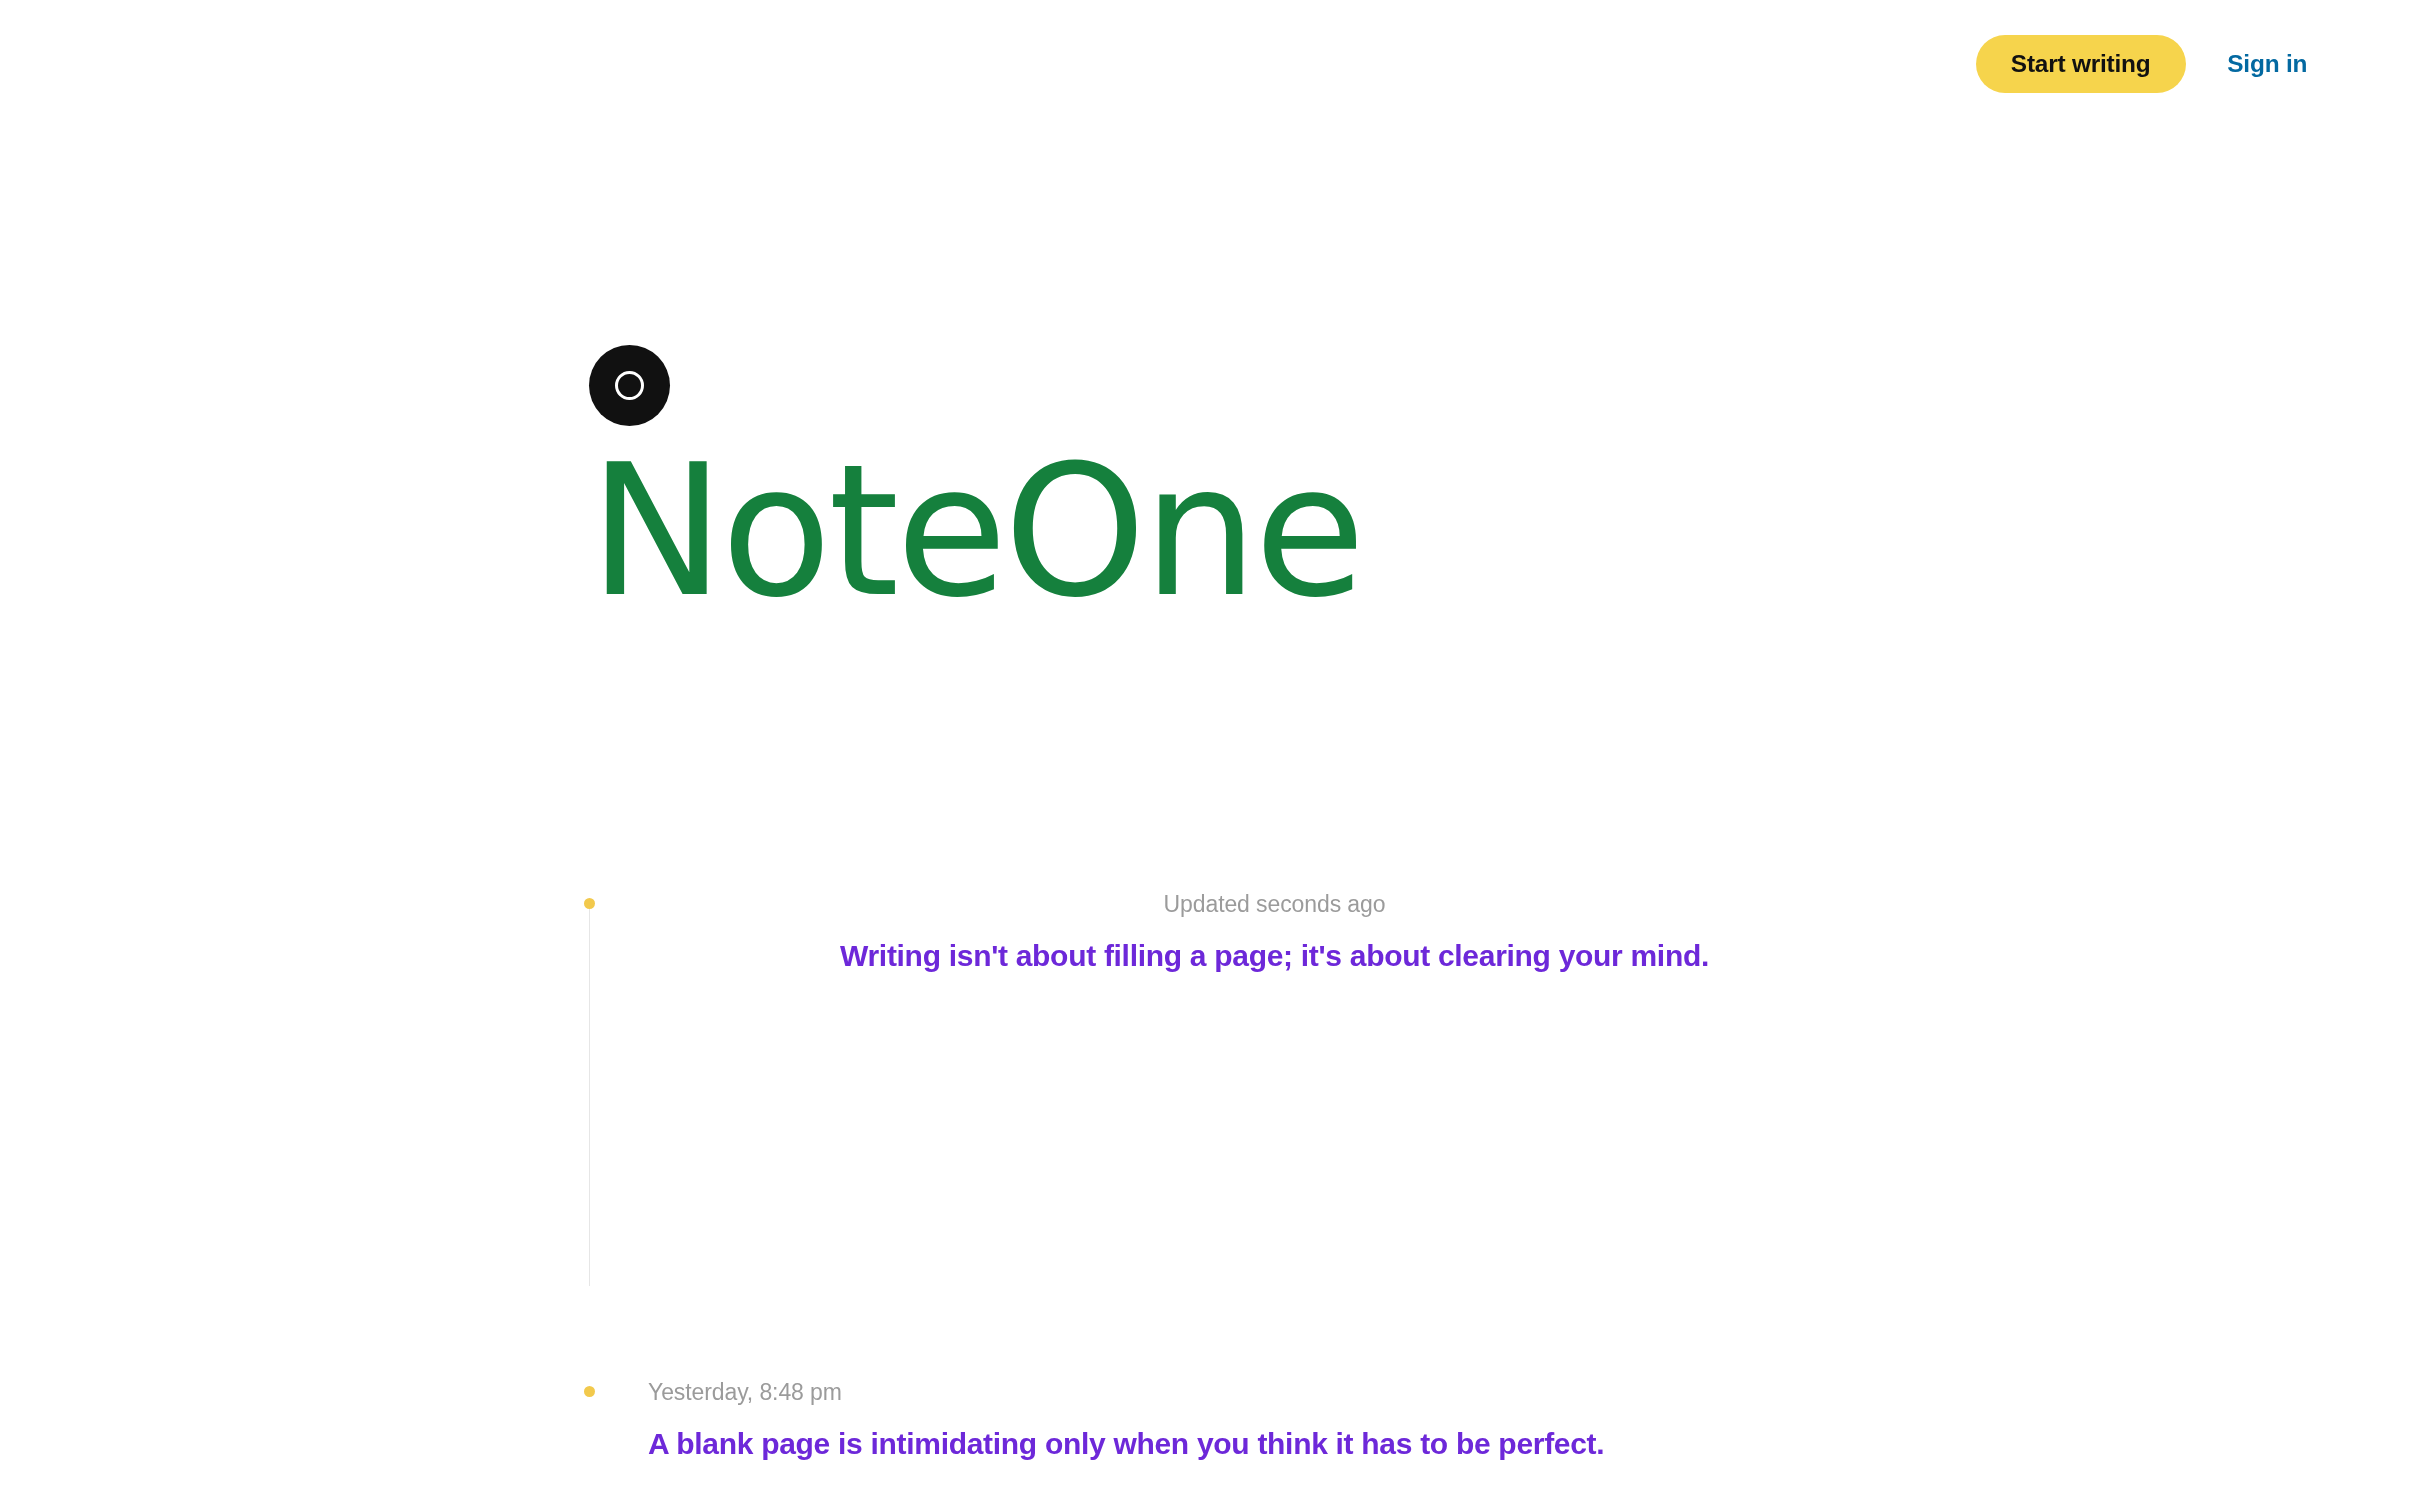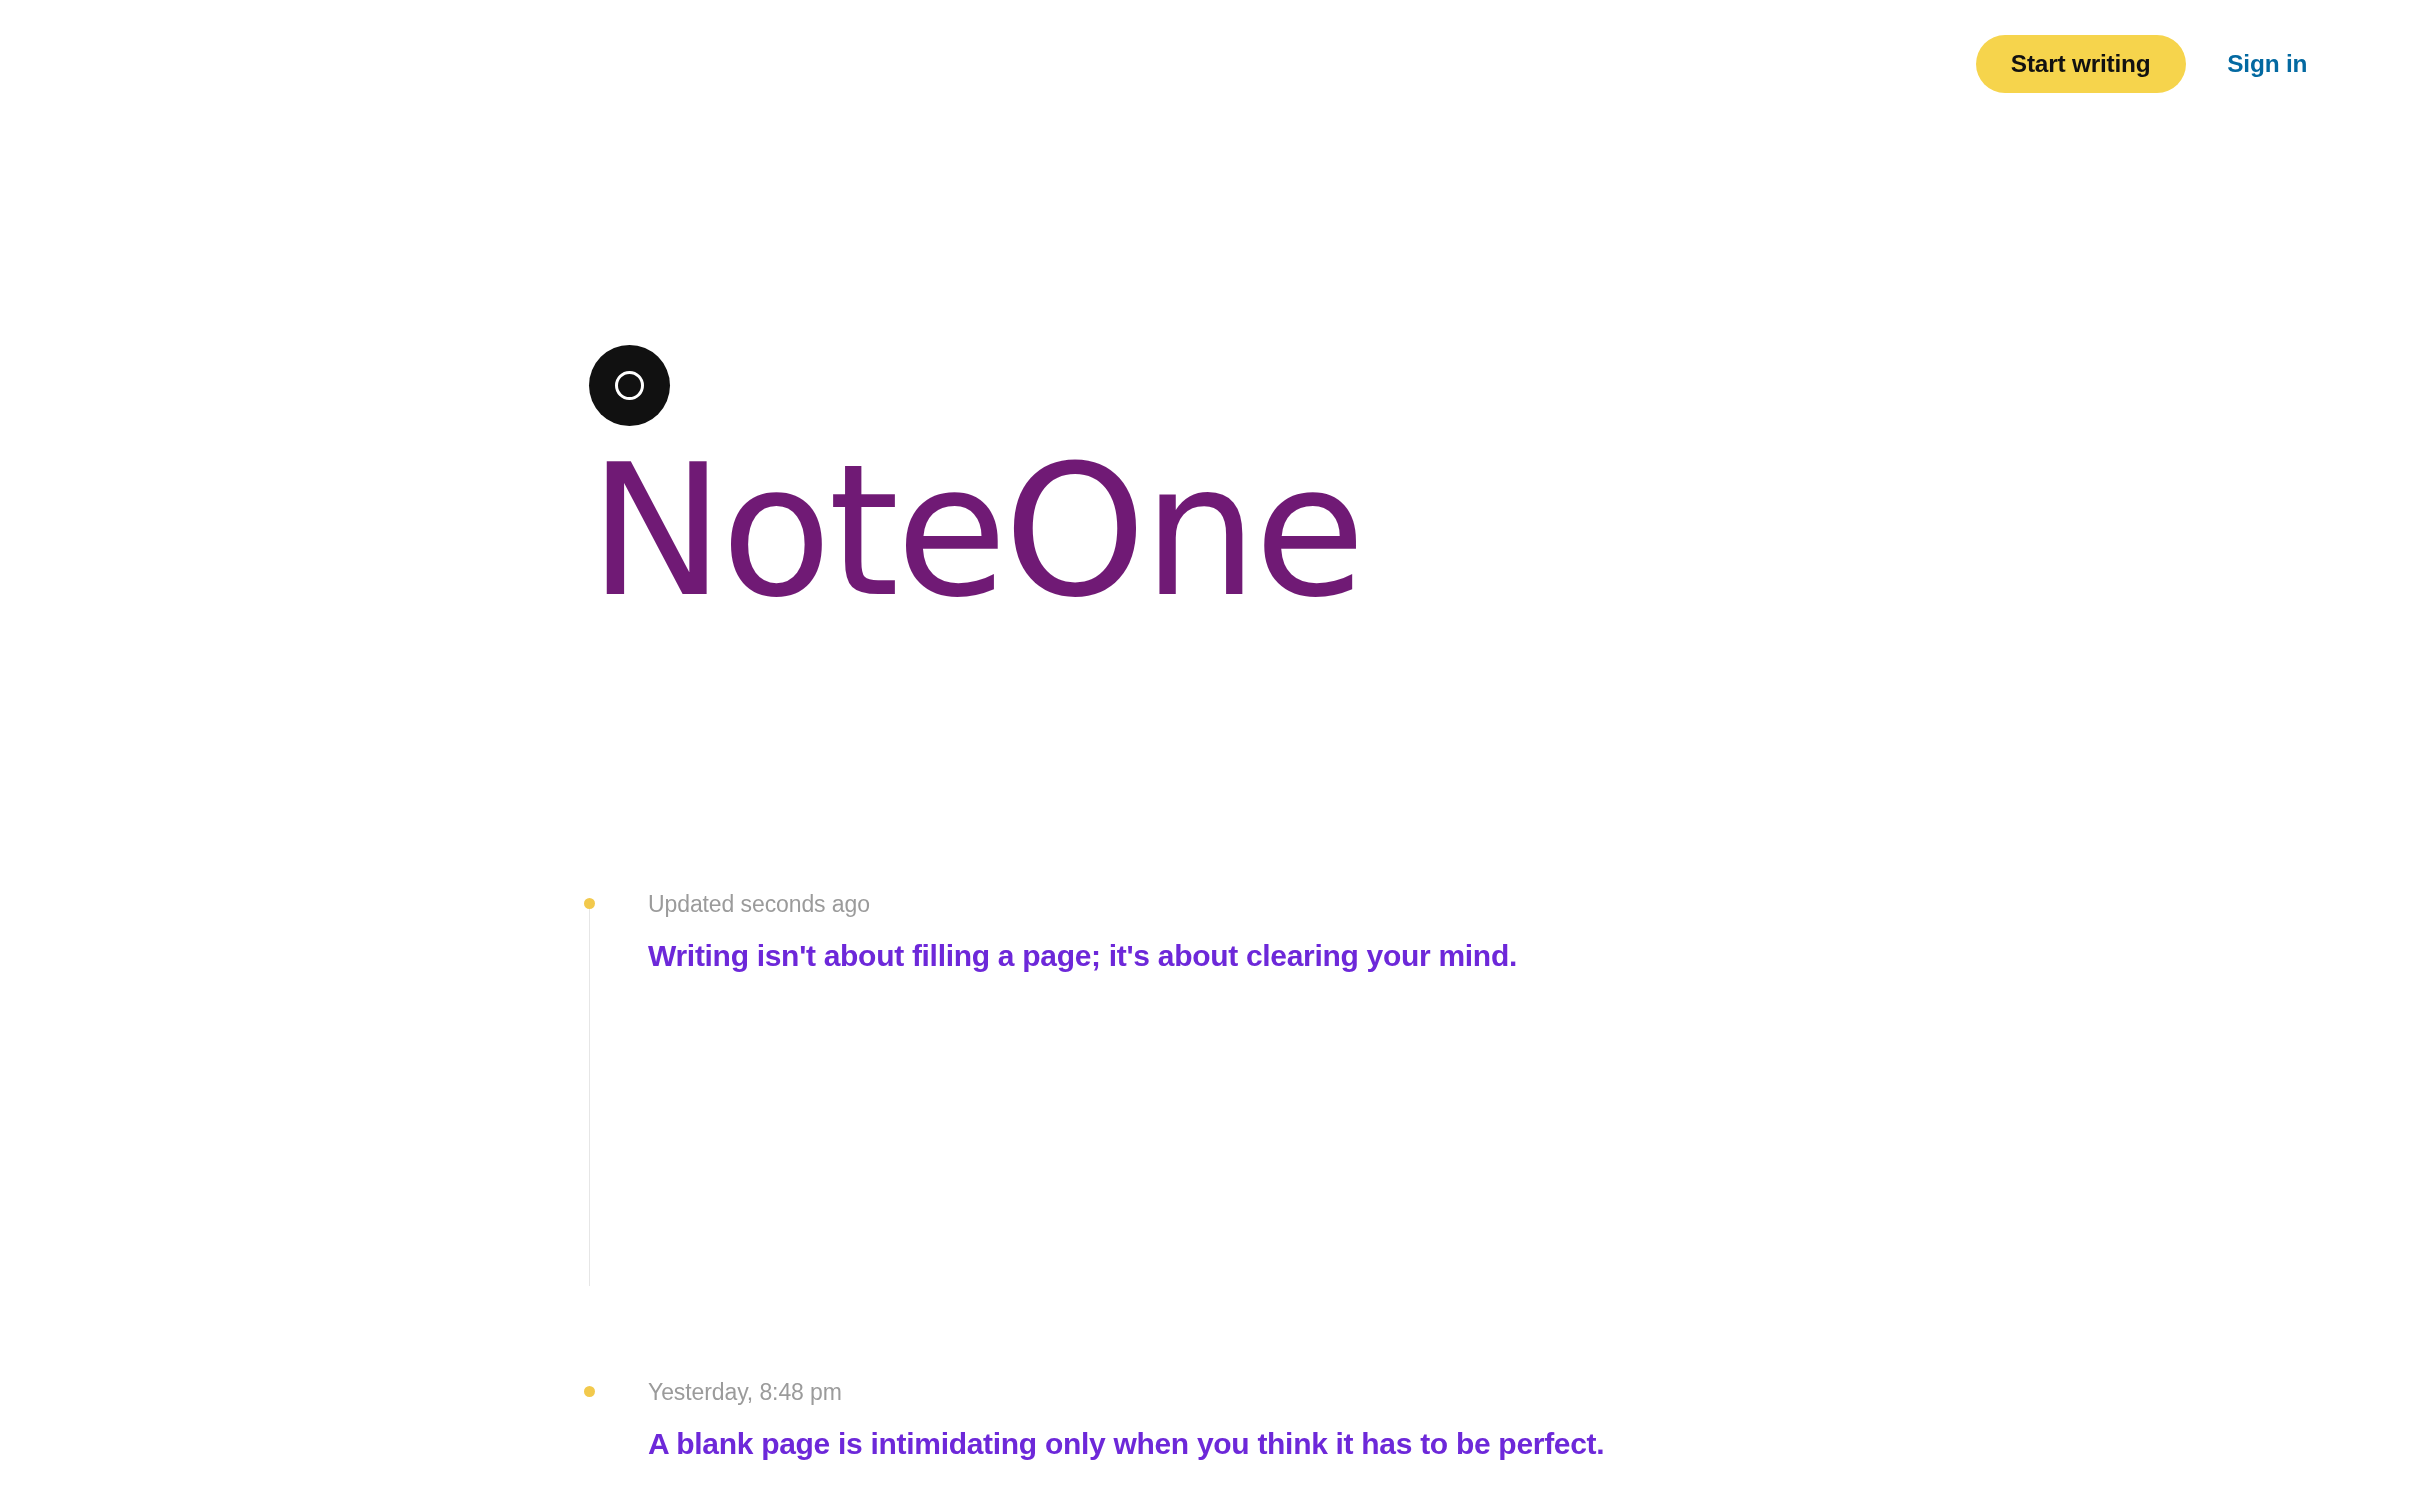--- a/index.html
+++ b/index.html
@@ -91,21 +91,21 @@
     font-weight: 700;
     color: #444444;
     letter-spacing: -0.2px;
   }
 
   .brand-title {
     margin-top: 15px;
     font-size: 181px;
     line-height: 1.0;
     font-weight: 400;
-    color: #701a75;
+    color: #15803d;
     letter-spacing: -3.4px;
     font-family: "DejaVu Sans", sans-serif;
   }
 
   
   .timeline {
     position: absolute;
     left: 589px;
     top: 891px;
     width: 1312px;
@@ -152,21 +152,21 @@
 
   .note-body {
     margin-top: 22px;
     font-size: 23.5px;
     line-height: 1.72;
     color: #3d3d3d;
     letter-spacing: -0.1px;
     max-width: 1228px;
   }
 
-  .note-1 { height: 395px; }
+  .note-1 { height: 395px; text-align: center; }
   .note-2 { margin-top: 93px; }
 </style>
 </head>
 <body>
 
 <div class="page">
 
   <div class="topnav">
     <button class="btn-primary">Start writing</button>
     <button class="btn-ghost">Sign in</button>

